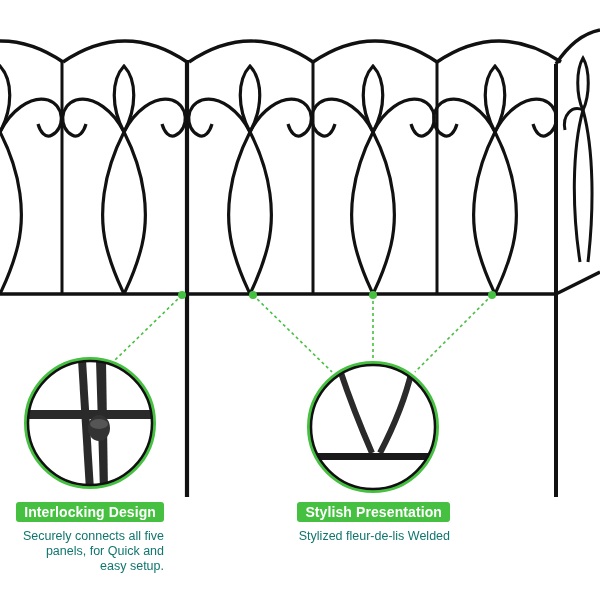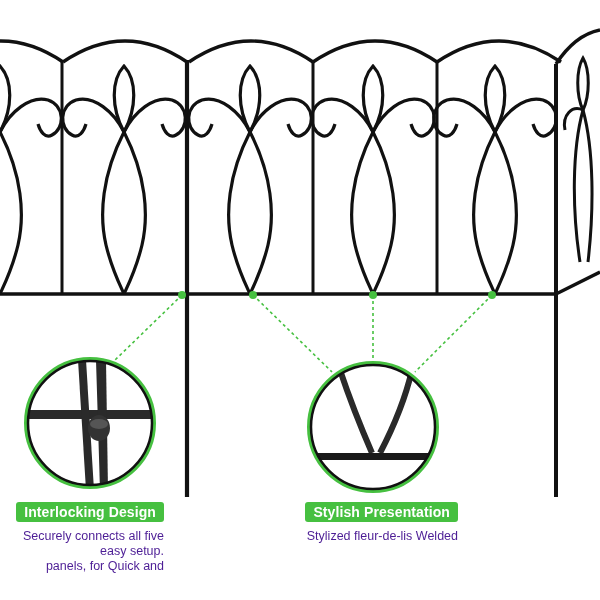--- a/index.html
+++ b/index.html
@@ -3,23 +3,23 @@
 <meta charset="utf-8">
 <style>
   html, body { margin:0; padding:0; background:#ffffff; }
   body { width:600px; height:600px; position:relative; overflow:hidden; font-family:"Liberation Sans", sans-serif; }
   #fence-art { position:absolute; left:0; top:0; width:600px; height:600px; }
   .feature { position:absolute; top:502px; text-align:right; }
   .feature .pill {
     display:inline-block; background:#46c040; color:#fff; font-weight:bold;
     font-size:14px; line-height:20px; padding:0 8px; border-radius:3px; letter-spacing:0.1px;
   }
-  .feature .desc { margin-top:7px; color:#4c1d95; font-size:12.5px; line-height:15px; }
+  .feature .desc { margin-top:7px; color:#0f766e; font-size:12.5px; line-height:15px; }
   #feature-left { left:12px; width:152px; }
-  #feature-right { left:290px; width:168px; }
+  #feature-right { left:282px; width:168px; }
 </style>
 </head>
 <body>
 
 <svg id="fence-art" viewBox="0 0 600 600" xmlns="http://www.w3.org/2000/svg">
   <defs>
     <g id="motif">
 
       <path d="M0,66 C-13,80 -13,108 0,132 C13,108 13,80 0,66 Z" fill="none" stroke="#111" stroke-width="3.2"></path>
       <path d="M0,132 C-10,112 -30,95 -48,100 C-65,106 -65,128 -52,135 C-45,139 -40,131 -38,124" fill="none" stroke="#111" stroke-width="3.2"></path>
@@ -100,22 +100,22 @@
       <rect x="300" y="453" width="150" height="7" fill="#1a1a1a"></rect>
     </g>
     <circle cx="373" cy="427" r="62" fill="none" stroke="#111" stroke-width="2.5"></circle>
   </g>
 </svg>
 
 <div class="feature" id="feature-left">
   <div class="pill">Interlocking Design</div>
   <div class="desc">
     <div>Securely connects all five</div>
+    <div>panels, for Quick and</div>
     <div>easy setup.</div>
-    <div>panels, for Quick and</div>
   </div>
 </div>
 
 <div class="feature" id="feature-right">
   <div class="pill">Stylish Presentation</div>
   <div class="desc">
     <div>Stylized fleur-de-lis Welded</div>
   </div>
 </div>
 

